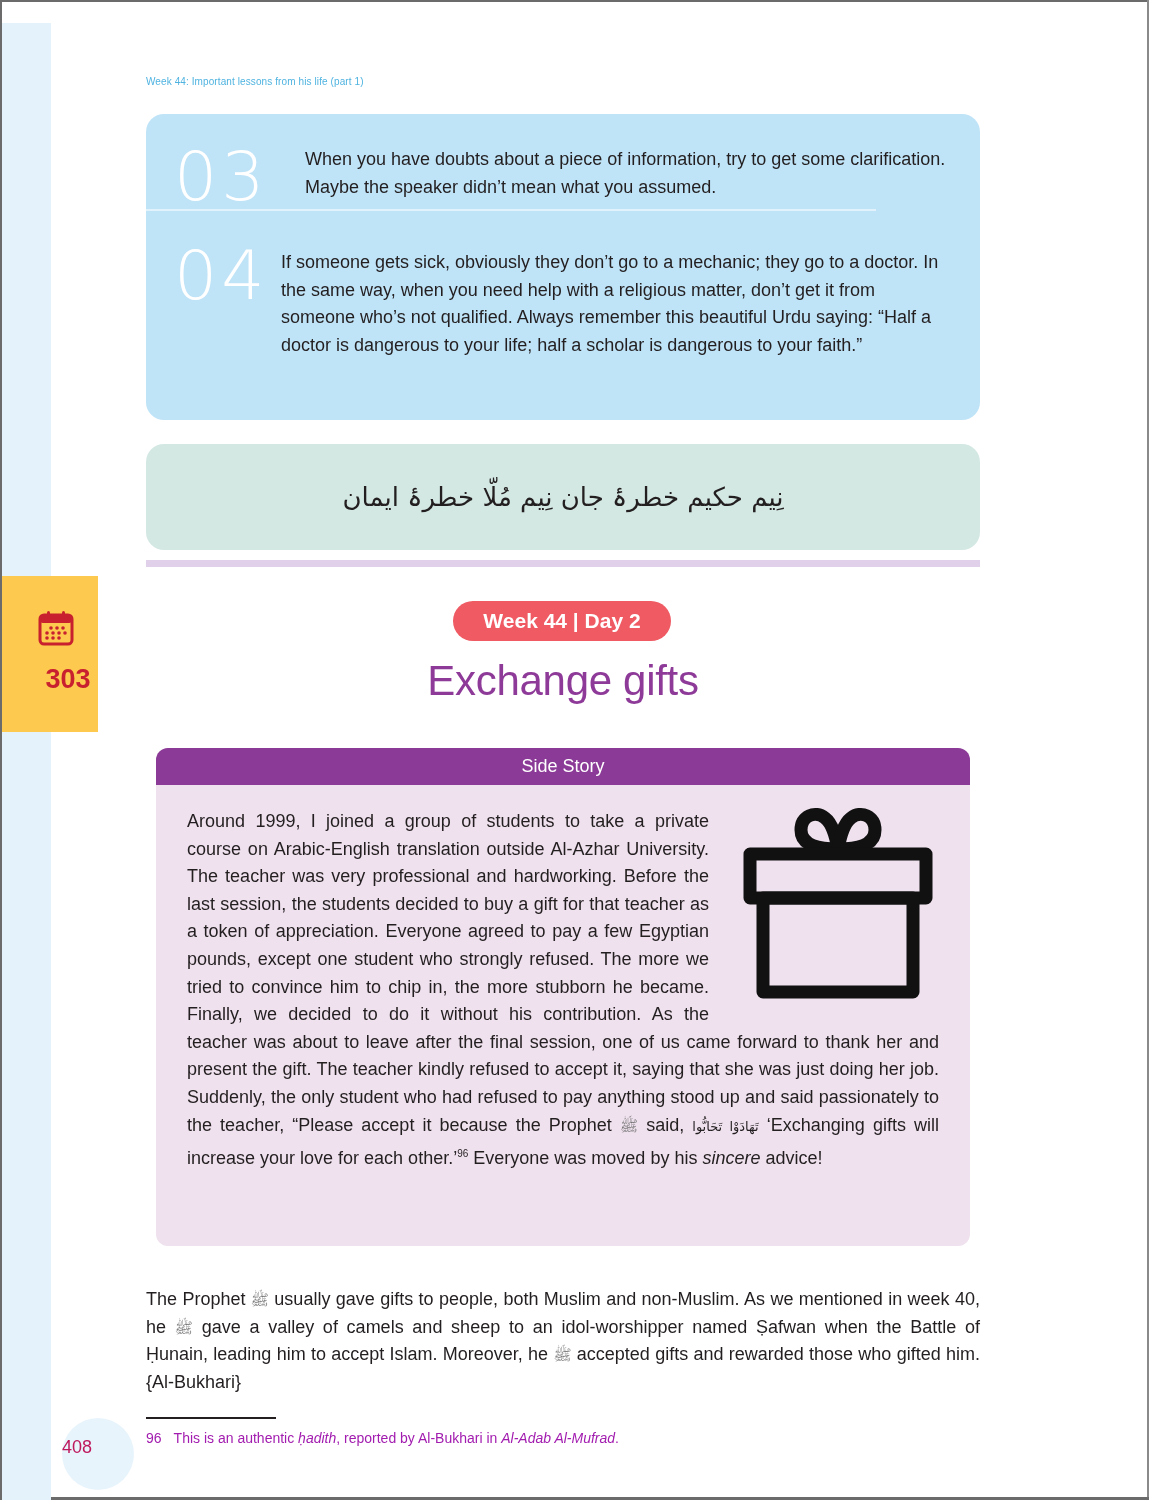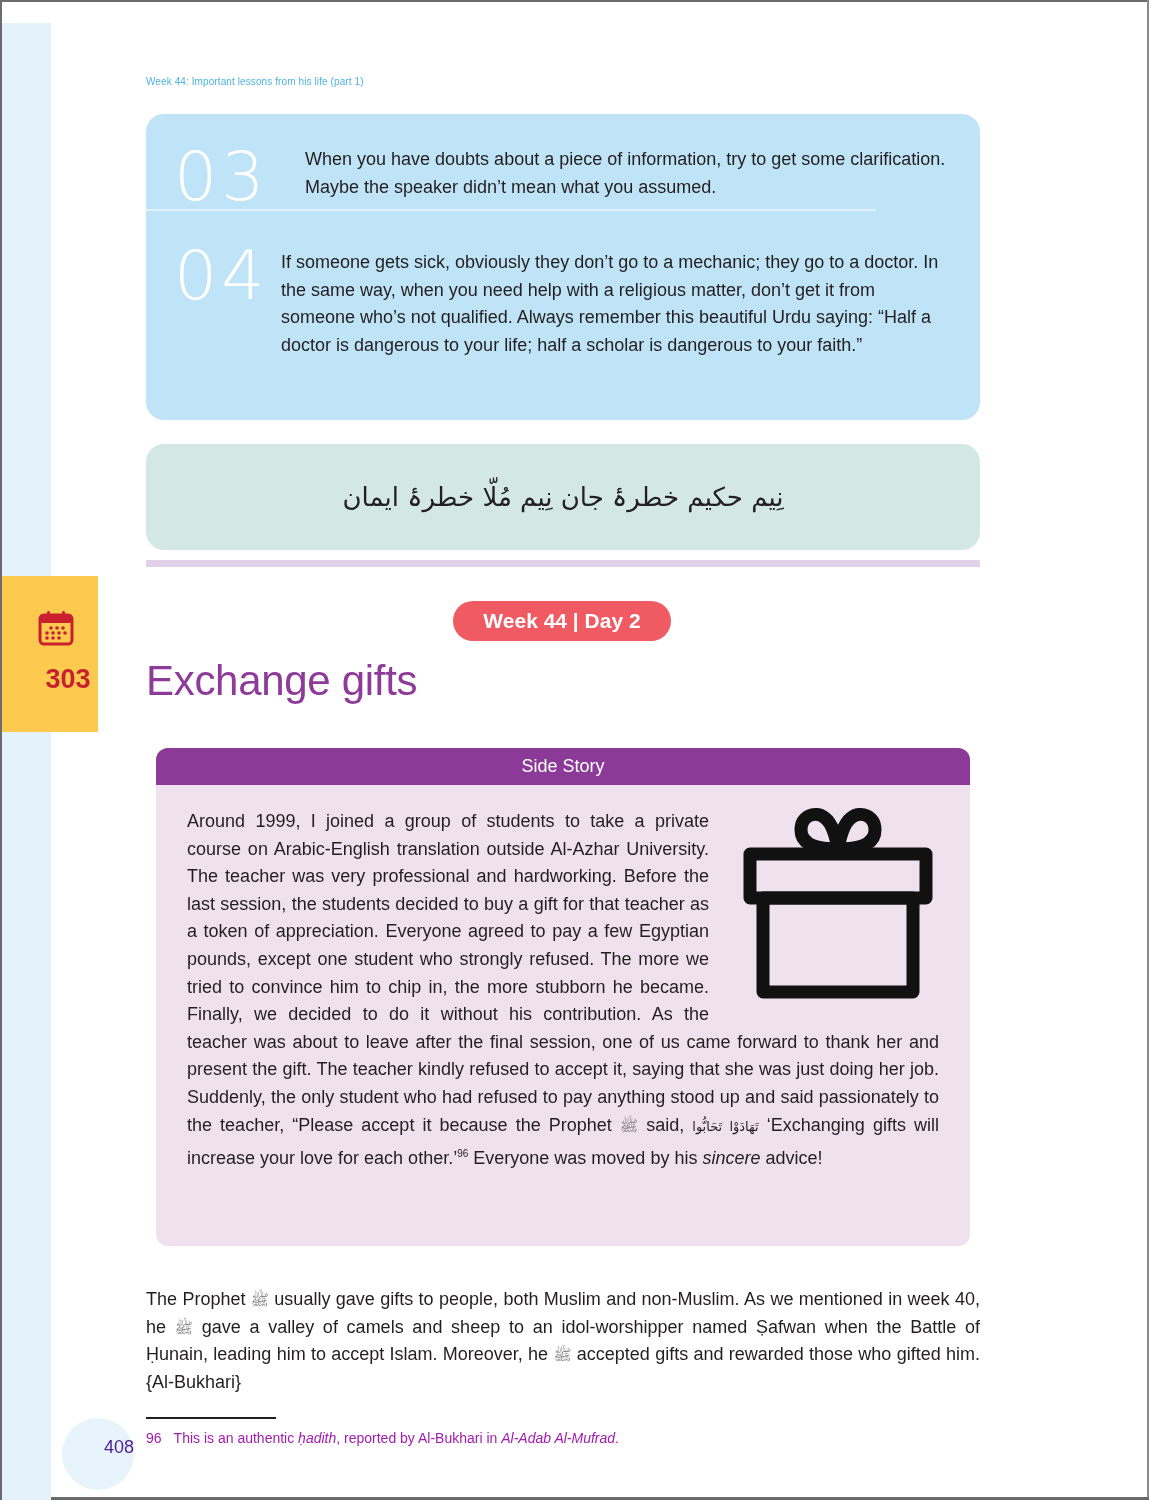--- a/index.html
+++ b/index.html
@@ -54,21 +54,21 @@
     position: absolute; left: 12px; top: 88px; width: 108px; text-align: center;
     font-weight: bold; font-size: 27px; color: #c8202f;
   }
 
   .week-pill {
     position: absolute; left: 453px; top: 601px; width: 218px; height: 40px;
     background: #ef5a63; border-radius: 20px; color: #ffffff;
     font-weight: bold; font-size: 21px; line-height: 40px; text-align: center;
   }
   .lesson-title {
-    position: absolute; left: 146px; top: 657px; width: 834px; text-align: left;
+    position: absolute; left: 146px; top: 657px; width: 834px; text-align: center;
     font-size: 42px; color: #8e3a98; letter-spacing: -0.3px;
   }
 
   .story-box {
     position: absolute; left: 156px; top: 748px; width: 814px; height: 498px;
     background: #efe1ee; border-radius: 12px; overflow: hidden;
   }
   .story-header {
     height: 37px; background: #8b3a97; color: #ffffff; text-align: center;
     font-weight: normal; font-size: 18px; line-height: 37px;
@@ -81,21 +81,21 @@
   .gift-icon { display: block; margin-left: 32px; }
 
   .body-para {
     position: absolute; left: 146px; top: 1286px; width: 834px;
     font-size: 18px; line-height: 27.6px; color: #231f20; text-align: justify;
   }
   .footnote-rule { position: absolute; left: 146px; top: 1417px; width: 130px; height: 2px; background: #231f20; }
   .page-circle {
     position: absolute; left: 62px; top: 1418px; width: 72px; height: 72px;
     border-radius: 50%; background: #e8f4fc;
-    color: #4c1d95; font-size: 18px; line-height: 58px; text-align: right;
+    color: #be185d; font-size: 18px; line-height: 58px; text-align: left;
   }
   .footnote {
     position: absolute; left: 146px; top: 1430px; font-size: 14px; color: #a21caf;
   }
   .fn-num { margin-right: 12px; }
   .sal { font-size: 15px; color: #777; }
   .ar { font-family: "DejaVu Sans", sans-serif; font-size: 13px; }
   sup { font-size: 10px; }
 </style>
 </head>

